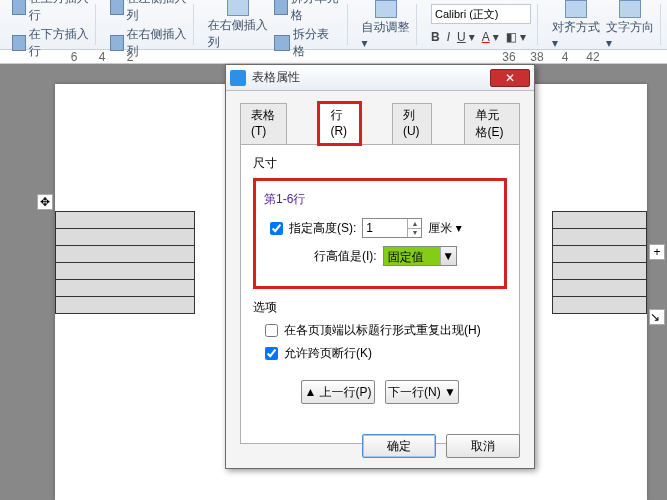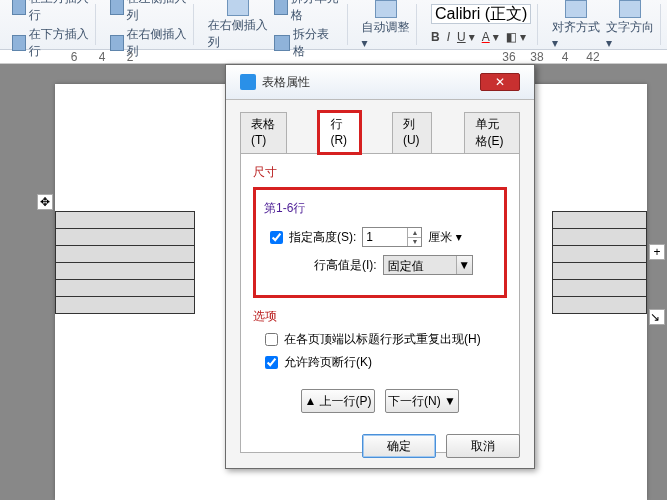--- a/index.html
+++ b/index.html
@@ -4,57 +4,57 @@
 <style>
   * { box-sizing: border-box; margin: 0; padding: 0; font-family: "Microsoft YaHei", sans-serif; font-size: 12px; }
   body { background: #f5f5f5; width: 667px; height: 500px; overflow: hidden; position: relative; }
   .ribbon { background: linear-gradient(#f8f9fb,#eef2f7); height: 50px; display: flex; gap: 8px; padding: 4px 6px; border-bottom: 1px solid #c9d0da; }
   .ribbon-group { display: flex; flex-direction: column; gap: 2px; justify-content: center; border-right: 1px solid #d5dbe4; padding: 0 6px; }
   .ribbon-group-merge { display: flex; flex-direction: row; gap: 6px; align-items: center; border-right: 1px solid #d5dbe4; padding: 0 6px; }
   .ribbon-item { display: flex; align-items: center; gap: 3px; color: #3e526b; cursor: pointer; }
   .ribbon-item .ic { width: 16px; height: 16px; display: inline-block; background: #8fb3da; border: 1px solid #5f85ac; }
   .ribbon-vert { display: flex; flex-direction: column; align-items: center; gap:1px; color:#3e526b; cursor: pointer; }
   .ribbon-vert .ic-big { width: 22px; height: 18px; background: #bcd3ed; border: 1px solid #6f94bb; }
-  .font-sel { width:100px; height:32px; border:1px solid #c0cad6; background: #fff; font-size:16px; padding:0 3px; }
+  .font-sel { width:100px; height:32px; border:1px solid #c0cad6; background: #fff; font-size:11px; padding:0 3px; }
   .fmt-row { display:flex; gap:7px; margin-top:4px; color:#444; }
   .fmt-row span { cursor: pointer; font-family: serif; }
   .ruler { background: #fff; height: 14px; display: flex; align-items: center; padding: 0 60px; color:#666; font-size: 9px; border-bottom: 1px solid #ccc; }
   .ruler span { width: 28px; display: inline-block; text-align: center; }
   .ruler .right { margin-left: auto; display: flex; }
   .page-area { position: absolute; left:0; right:0; top:64px; bottom:0; background: #888; }
   .page { position: absolute; left:55px; top:20px; right:20px; bottom:0; background: #fff; box-shadow: 0 0 4px rgba(0,0,0,.3); }
   .tbl-handle { position:absolute; left:-18px; top:110px; width:16px; height:16px; border:1px solid #aaa; background:#fff; display:flex; align-items:center; justify-content:center; cursor:move; }
   .bg-table { position:absolute; left:0; top:128px; width:140px; }
   .bg-table-right { position:absolute; right:0; top:128px; width:95px; }
   .bg-table div, .bg-table-right div { height:18px; border:1px solid #333; background:#dcdcdc; margin-top:-1px; }
   .plus-handle { position:absolute; right:-18px; top:160px; width:16px; height:16px; border:1px solid #aaa; background:#fff; display:flex; align-items:center; justify-content:center; cursor:pointer; }
   .diag-handle { position:absolute; right:-18px; top:225px; width:16px; height:16px; border:1px solid #aaa; background:#fff; cursor:pointer; }
   .dialog { position: absolute; left: 225px; top: 64px; width: 310px; height: 405px; background: #f4f4f4; border: 1px solid #6b6b6b; box-shadow: 2px 2px 6px rgba(0,0,0,.4); }
-  .titlebar { height: 35px; background: linear-gradient(#fff,#e8eef6); display: flex; align-items: center; padding: 0 14px; border-bottom: 1px solid #bbb; }
+  .titlebar { height: 26px; background: linear-gradient(#fff,#e8eef6); display: flex; align-items: center; padding: 0 4px; border-bottom: 1px solid #bbb; }
   .titlebar .logo { width:16px; height:16px; background:#2a90e8; border-radius:2px; margin-right:6px; }
   .titlebar .title { flex:1; color:#333; }
   .titlebar .close { width:40px; height:18px; background:#c83030; border:1px solid #8f1f1f; color:#fff; display:flex; align-items:center; justify-content:center; border-radius:2px; cursor:pointer; }
   .dlg-body { padding: 12px 14px; }
   .tabs { display:flex;gap:32px; }
   .tab { padding: 3px 10px; border:1px solid #b0b0b0; border-bottom:none; background:#eaeaea; cursor:pointer; }
   .tab.active { background:#fff; }
   .tab.highlight { outline: 3px solid #d62020; outline-offset: -1px; }
   .tab-content { border:1px solid #b0b0b0; background:#fff; height: 300px; padding: 10px 12px; }
-  .section-label { color:#b91c1c; margin-bottom: 6px; }
+  .section-label { color:#000000; margin-bottom: 6px; }
   .frame { border:3px solid #d62020; padding: 10px 8px 12px; margin-bottom: 10px; }
   .row-line { color:#4c1d95; margin-bottom: 10px; }
   .field-row { display:flex; align-items:center; gap:6px; margin-bottom:8px; margin-left: 6px; }
   .chk { width:13px; height:13px; }
   .spin { width:60px; height:20px; border:1px solid #888; display:flex; }
   .spin input { border:none; width:44px; padding:0 3px; }
   .spin .arrows { width:14px; border-left:1px solid #aaa; display:flex; flex-direction:column; }
   .spin .arrows div { flex:1; display:flex; align-items:center; justify-content:center; font-size:7px; color:#555; cursor:pointer; }
   .spin .arrows div:first-child { border-bottom:1px solid #aaa; }
   .unit { cursor:pointer; }
-  .combo { width:90px; height:20px; border:1px solid #888; display:flex; background:#e5e5e5; }
+  .combo { width:74px; height:20px; border:1px solid #888; display:flex; background:#84cc16; }
   .combo span { flex:1; padding:2px 4px; }
   .combo .dd { width:16px; background:linear-gradient(#f5f5f5,#ddd); border-left:1px solid #aaa; display:flex; align-items:center; justify-content:center; cursor:pointer; }
   .opts { margin-left: 6px; }
   .opts .field-row { margin-bottom: 6px; }
   .nav-btns { display:flex; justify-content:center; gap:10px; margin-top: 18px; }
   .btn { min-width:74px; height:24px; border:1px solid #888; background:linear-gradient(#fdfdfd,#e6e6e6); display:flex; align-items:center; justify-content:center; cursor:pointer; border-radius:2px; }
   .dlg-footer { position:absolute; bottom:10px; right:14px; display:flex; gap:10px;align-items:center; }
   .btn.primary { border-color:#4a90d9; box-shadow: 0 0 0 1px #a0c8f0 inset; }
 </style>
 </head>

